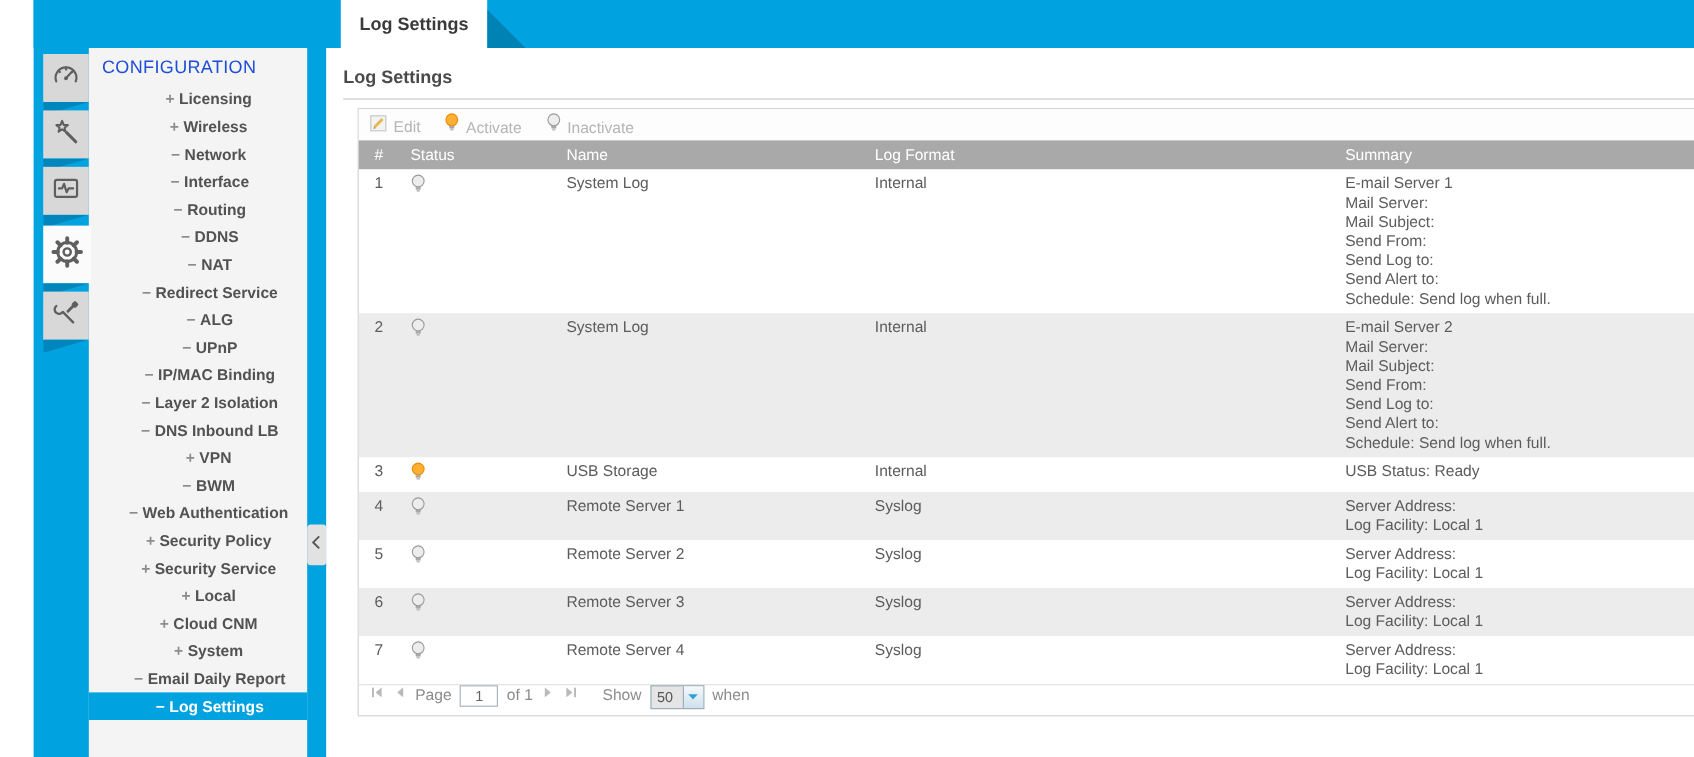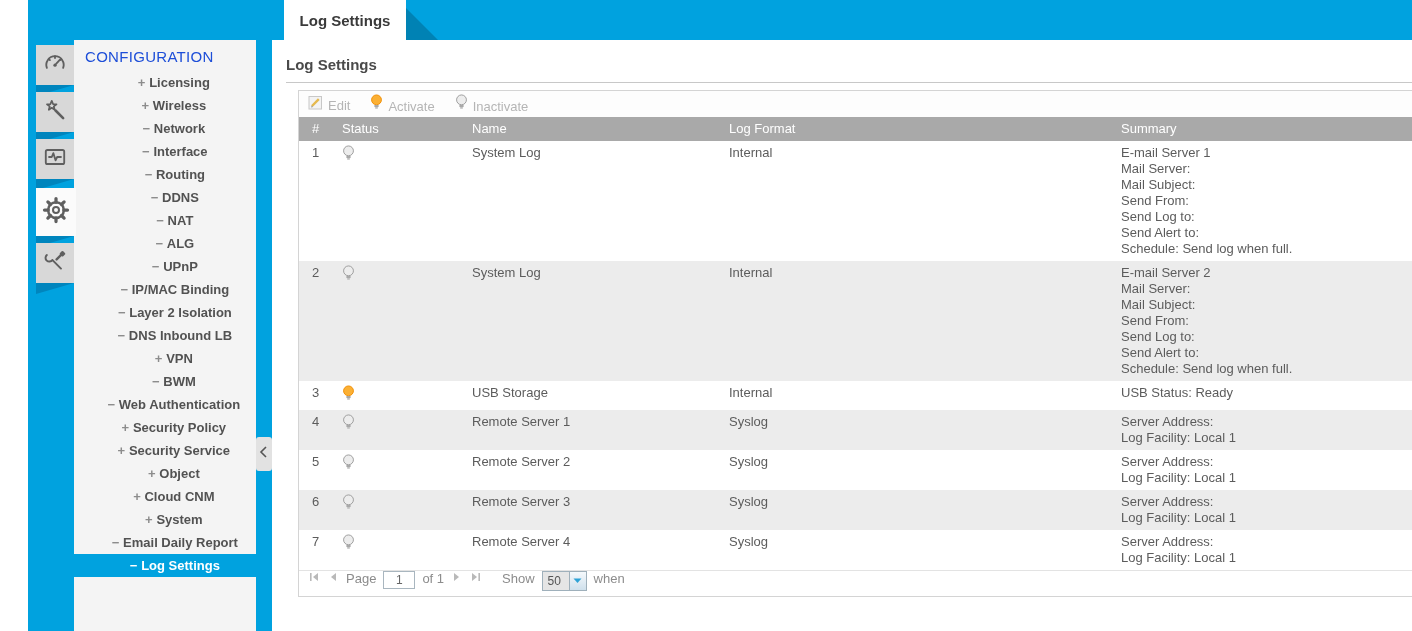--- a/index.html
+++ b/index.html
@@ -100,20 +100,23 @@
       <div class="mi lvl1">
     <span class="pfx">−</span><span class="lbl">Routing</span>
   </div>
       <div class="mi lvl1">
     <span class="pfx">−</span><span class="lbl">DDNS</span>
   </div>
       <div class="mi lvl1">
     <span class="pfx">−</span><span class="lbl">NAT</span>
   </div>
       <div class="mi lvl1">
+    <span class="pfx">−</span><span class="lbl">Redirect Service</span>
+  </div>
+      <div class="mi lvl1">
     <span class="pfx">−</span><span class="lbl">ALG</span>
   </div>
       <div class="mi lvl1">
     <span class="pfx">−</span><span class="lbl">UPnP</span>
   </div>
       <div class="mi lvl1">
     <span class="pfx">−</span><span class="lbl">IP/MAC Binding</span>
   </div>
       <div class="mi lvl1">
     <span class="pfx">−</span><span class="lbl">Layer 2 Isolation</span>
@@ -130,21 +133,21 @@
       <div class="mi lvl0">
     <span class="pfx">−</span><span class="lbl">Web Authentication</span>
   </div>
       <div class="mi lvl0">
     <span class="pfx">+</span><span class="lbl">Security Policy</span>
   </div>
       <div class="mi lvl0">
     <span class="pfx">+</span><span class="lbl">Security Service</span>
   </div>
       <div class="mi lvl0">
-    <span class="pfx">+</span><span class="lbl">Object</span>
+    <span class="pfx">+</span><span class="lbl">Local</span>
   </div>
       <div class="mi lvl0">
     <span class="pfx">+</span><span class="lbl">Cloud CNM</span>
   </div>
       <div class="mi lvl0">
     <span class="pfx">+</span><span class="lbl">System</span>
   </div>
       <div class="mi lvl1">
     <span class="pfx">−</span><span class="lbl">Email Daily Report</span>
   </div>

